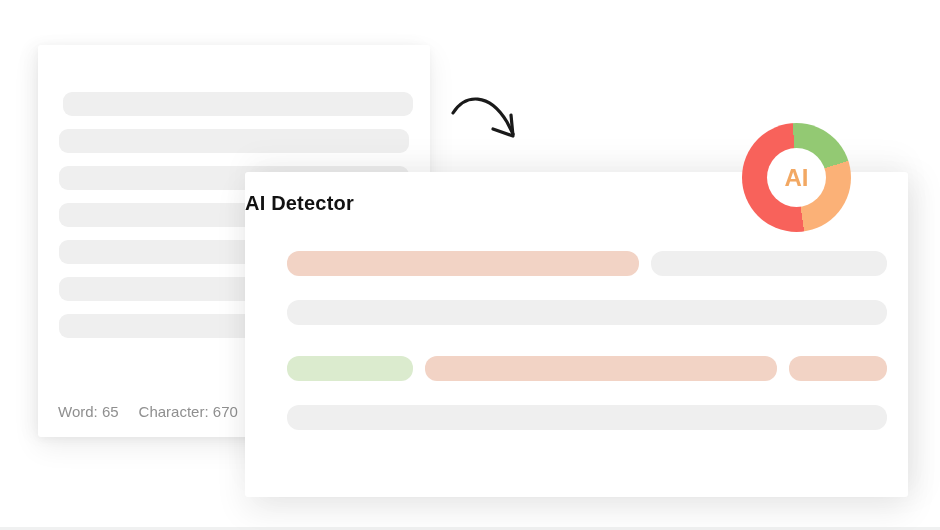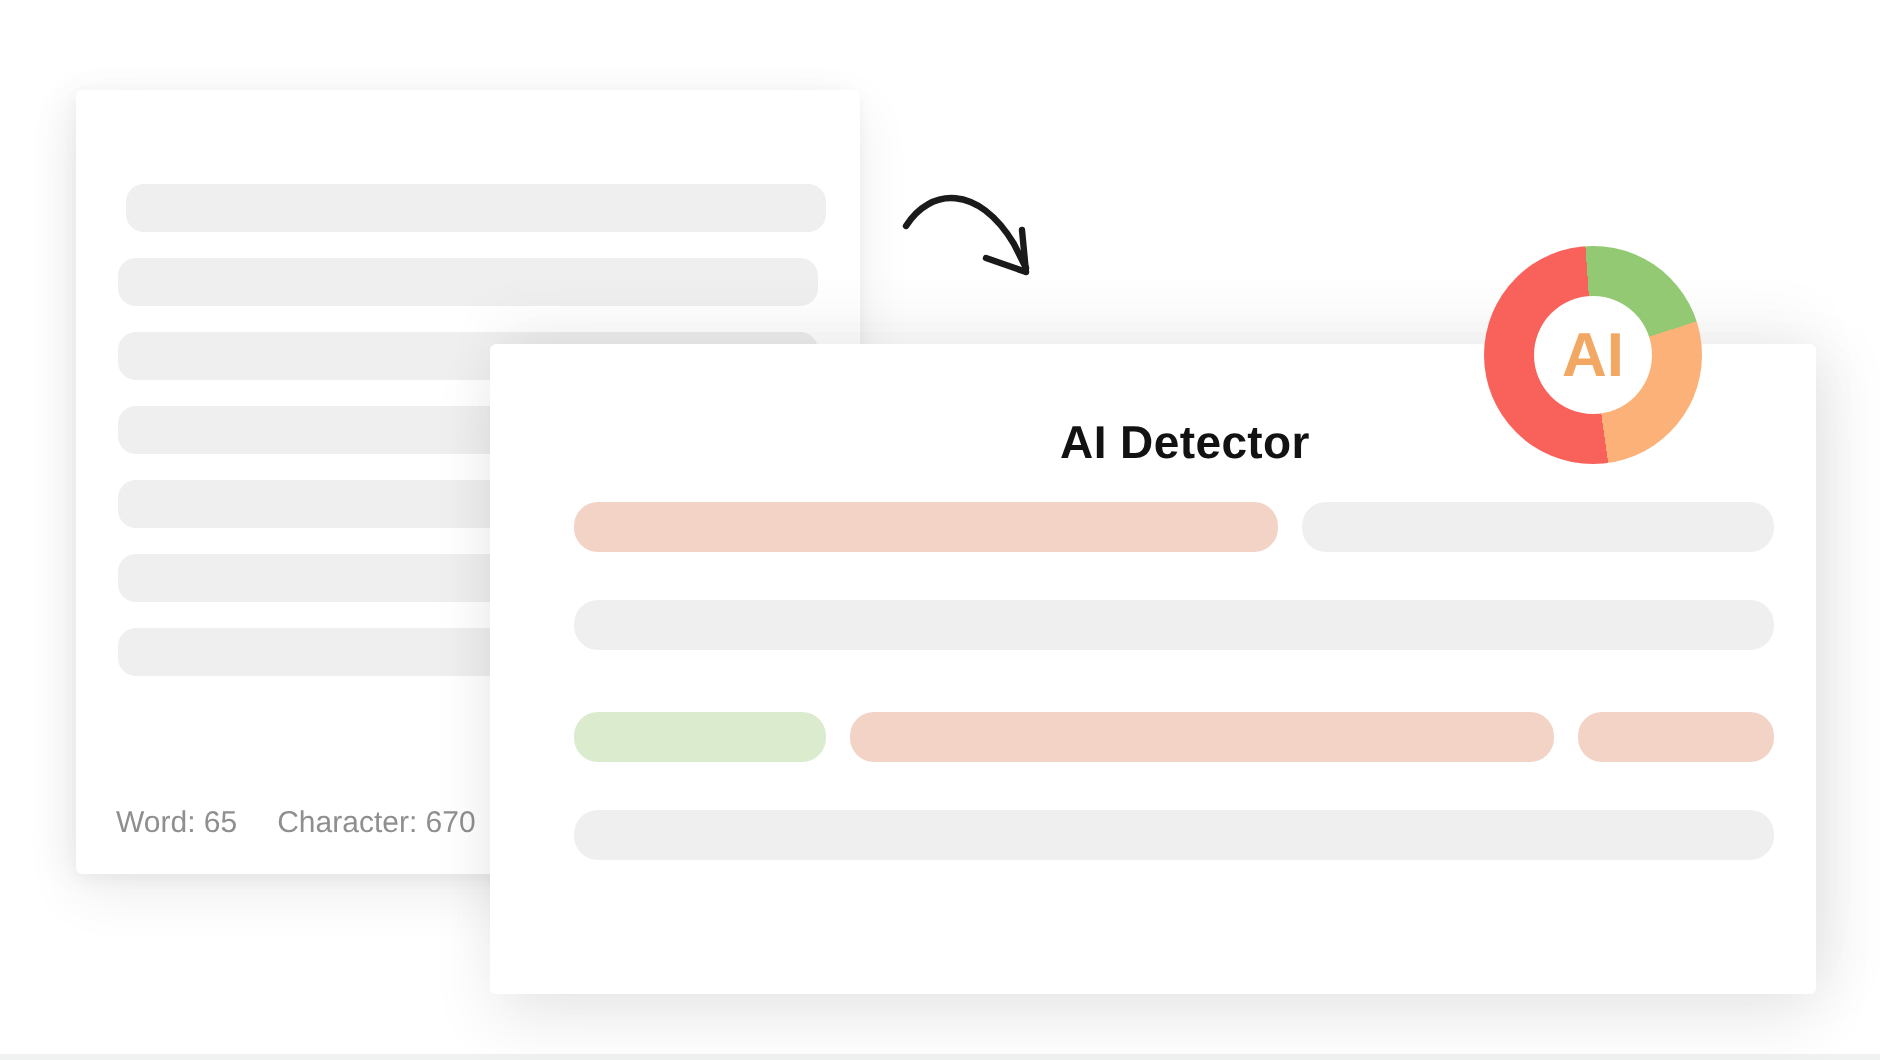--- a/index.html
+++ b/index.html
@@ -68,23 +68,22 @@
     width: 663px; height: 325px;
     background: #ffffff;
     border-radius: 3px;
     box-shadow: 0 14px 32px rgba(0,0,0,0.08), 0 -16px 28px rgba(0,0,0,0.035), 16px 0 28px rgba(0,0,0,0.035);
     z-index: 2;
   }
   .detector-title {
     position: absolute;
     left: 0; top: 20px;
     width: 100%;
-    margin: 16px;
-    text-align: center;
-    font-size: 23px;
+    margin: 0;
+    font-size: 20px;
     font-weight: 700;
     color: #121212;
     letter-spacing: 0.2px;
   }
   .detector-rows {
     position: absolute;
     left: 42px; top: 79px;
     width: 600px;
   }
   .det-row {
@@ -115,21 +114,21 @@
     position: absolute;
     left: 25px; top: 25px;
     width: 59px; height: 59px;
     border-radius: 50%;
     background: #ffffff;
     display: flex;
     align-items: center;
     justify-content: center;
   }
   .donut-label {
-    font-size: 31px;
+    font-size: 24px;
     font-weight: 700;
     color: var(--donut-label-color, #F2A863);
     line-height: 1;
   }
 </style>
 </head>
 <body>
 
 <div class="stage">
 

